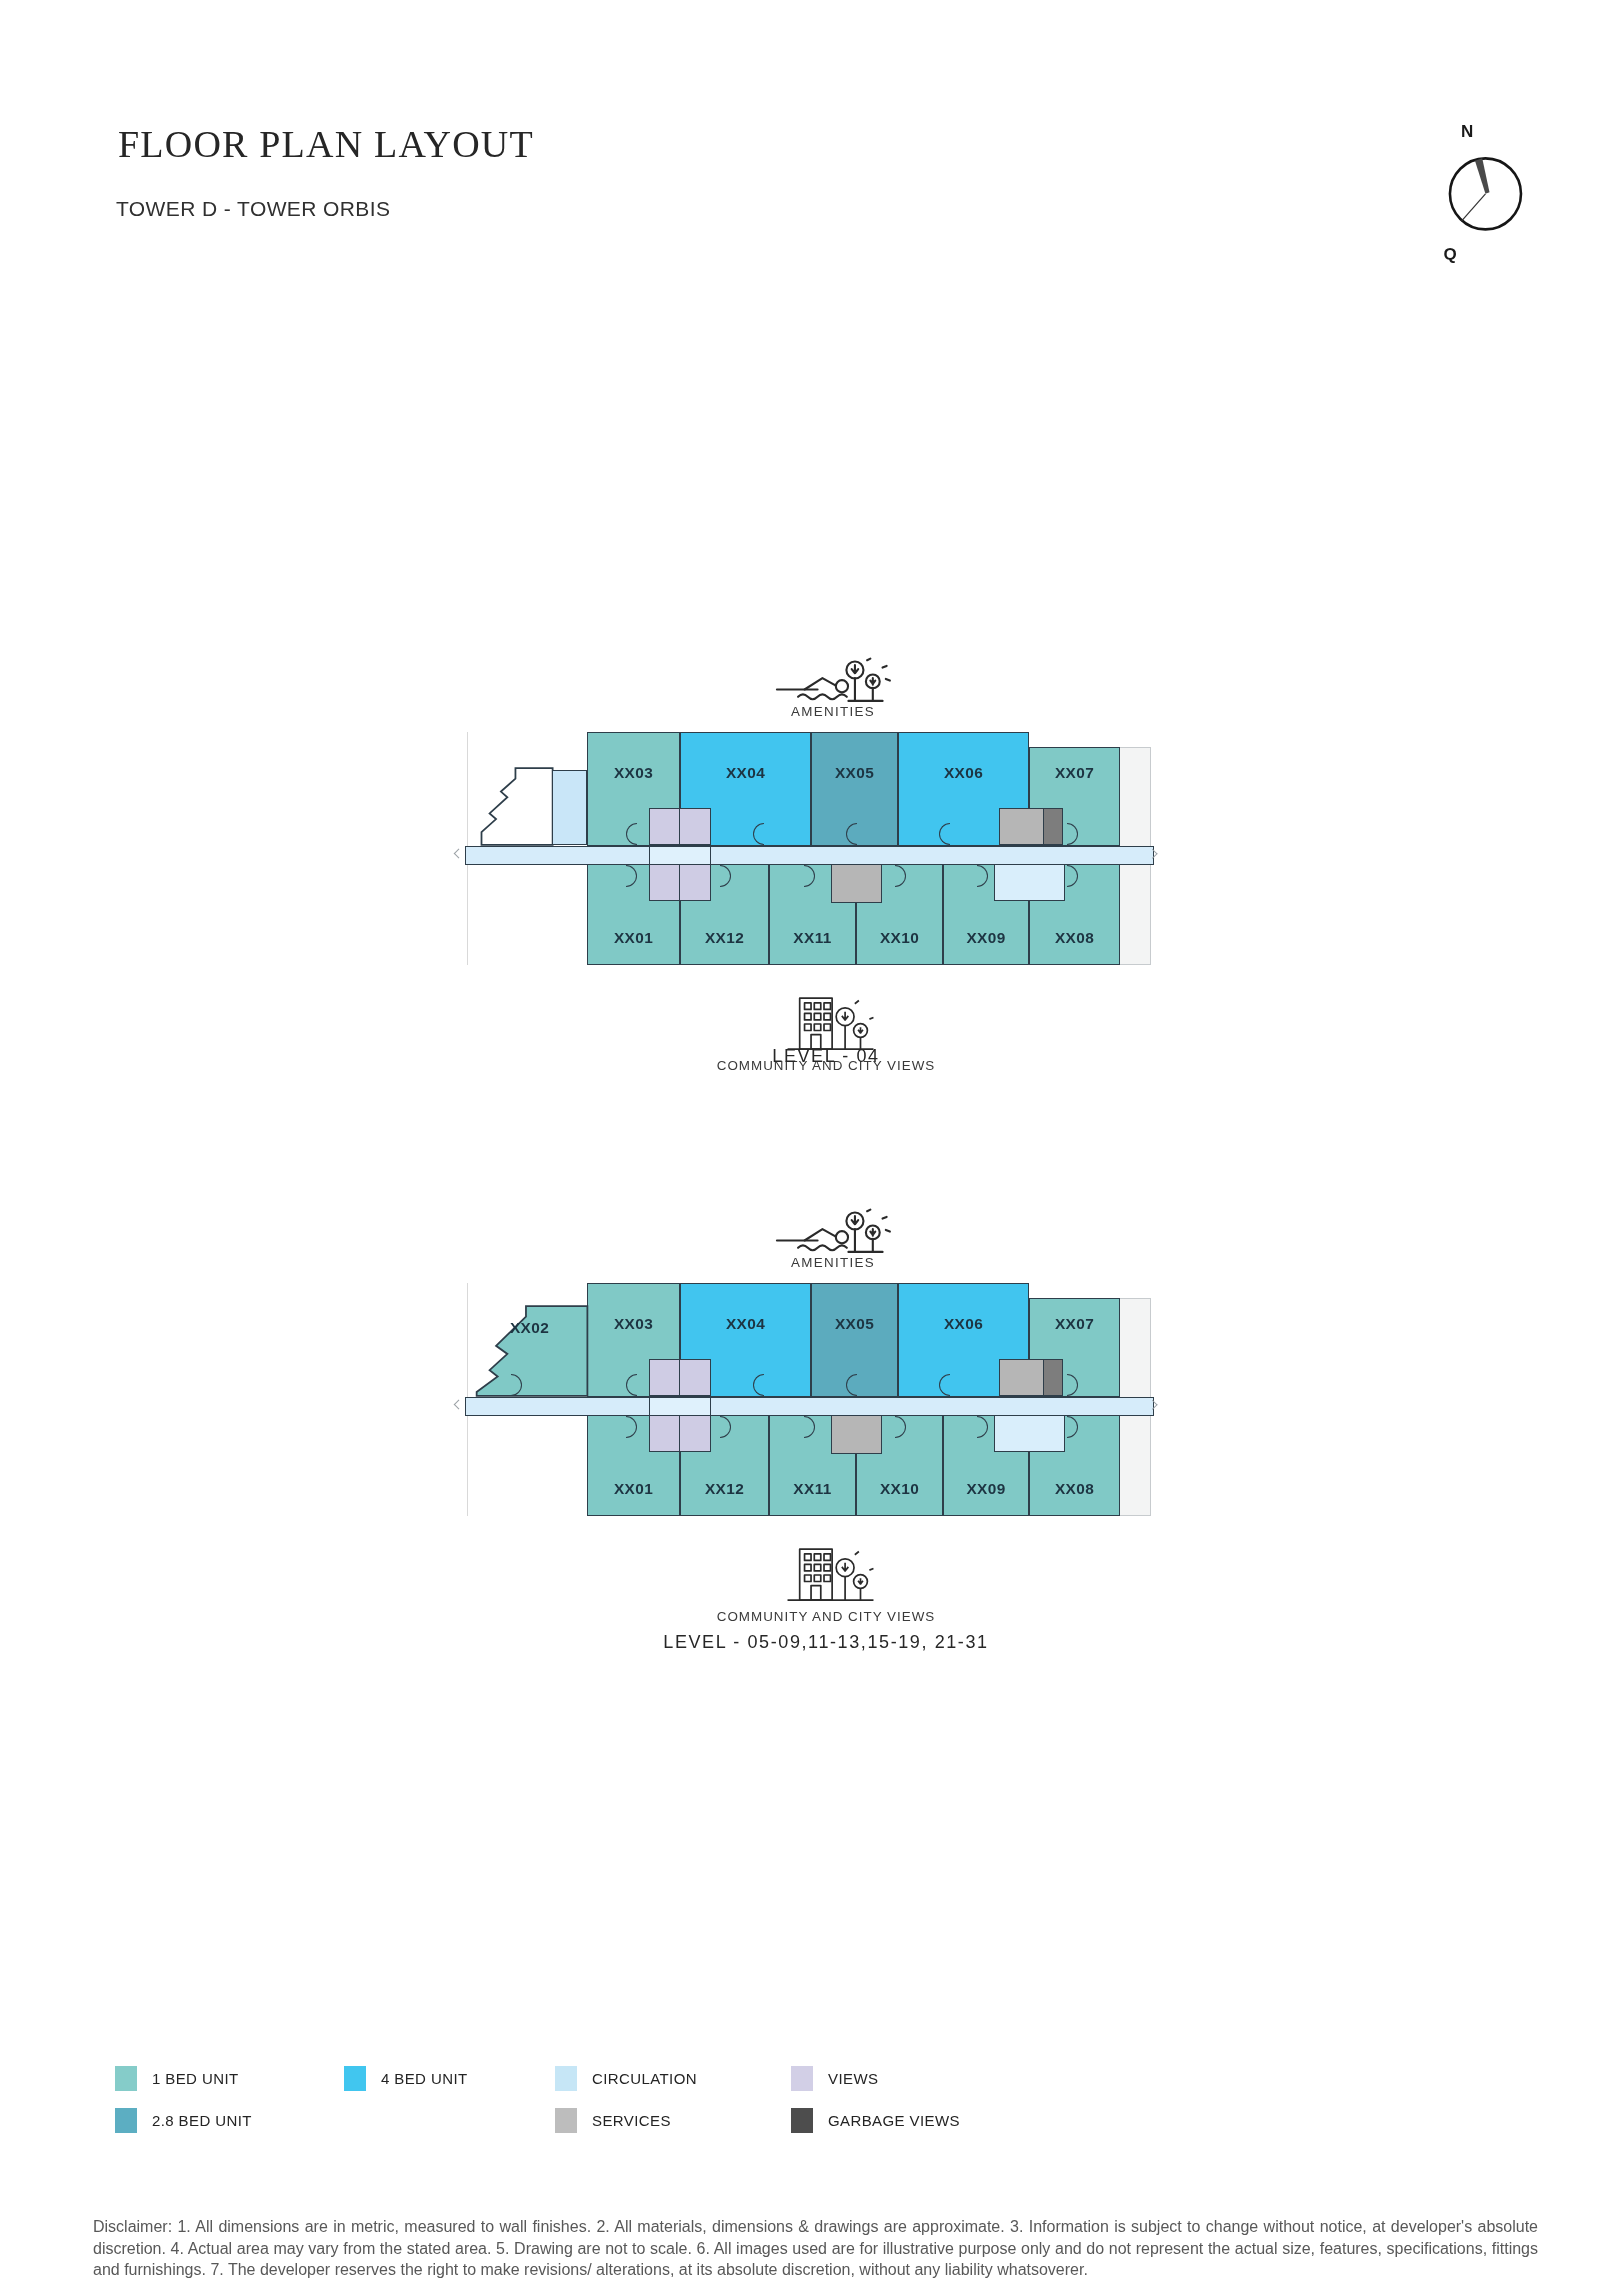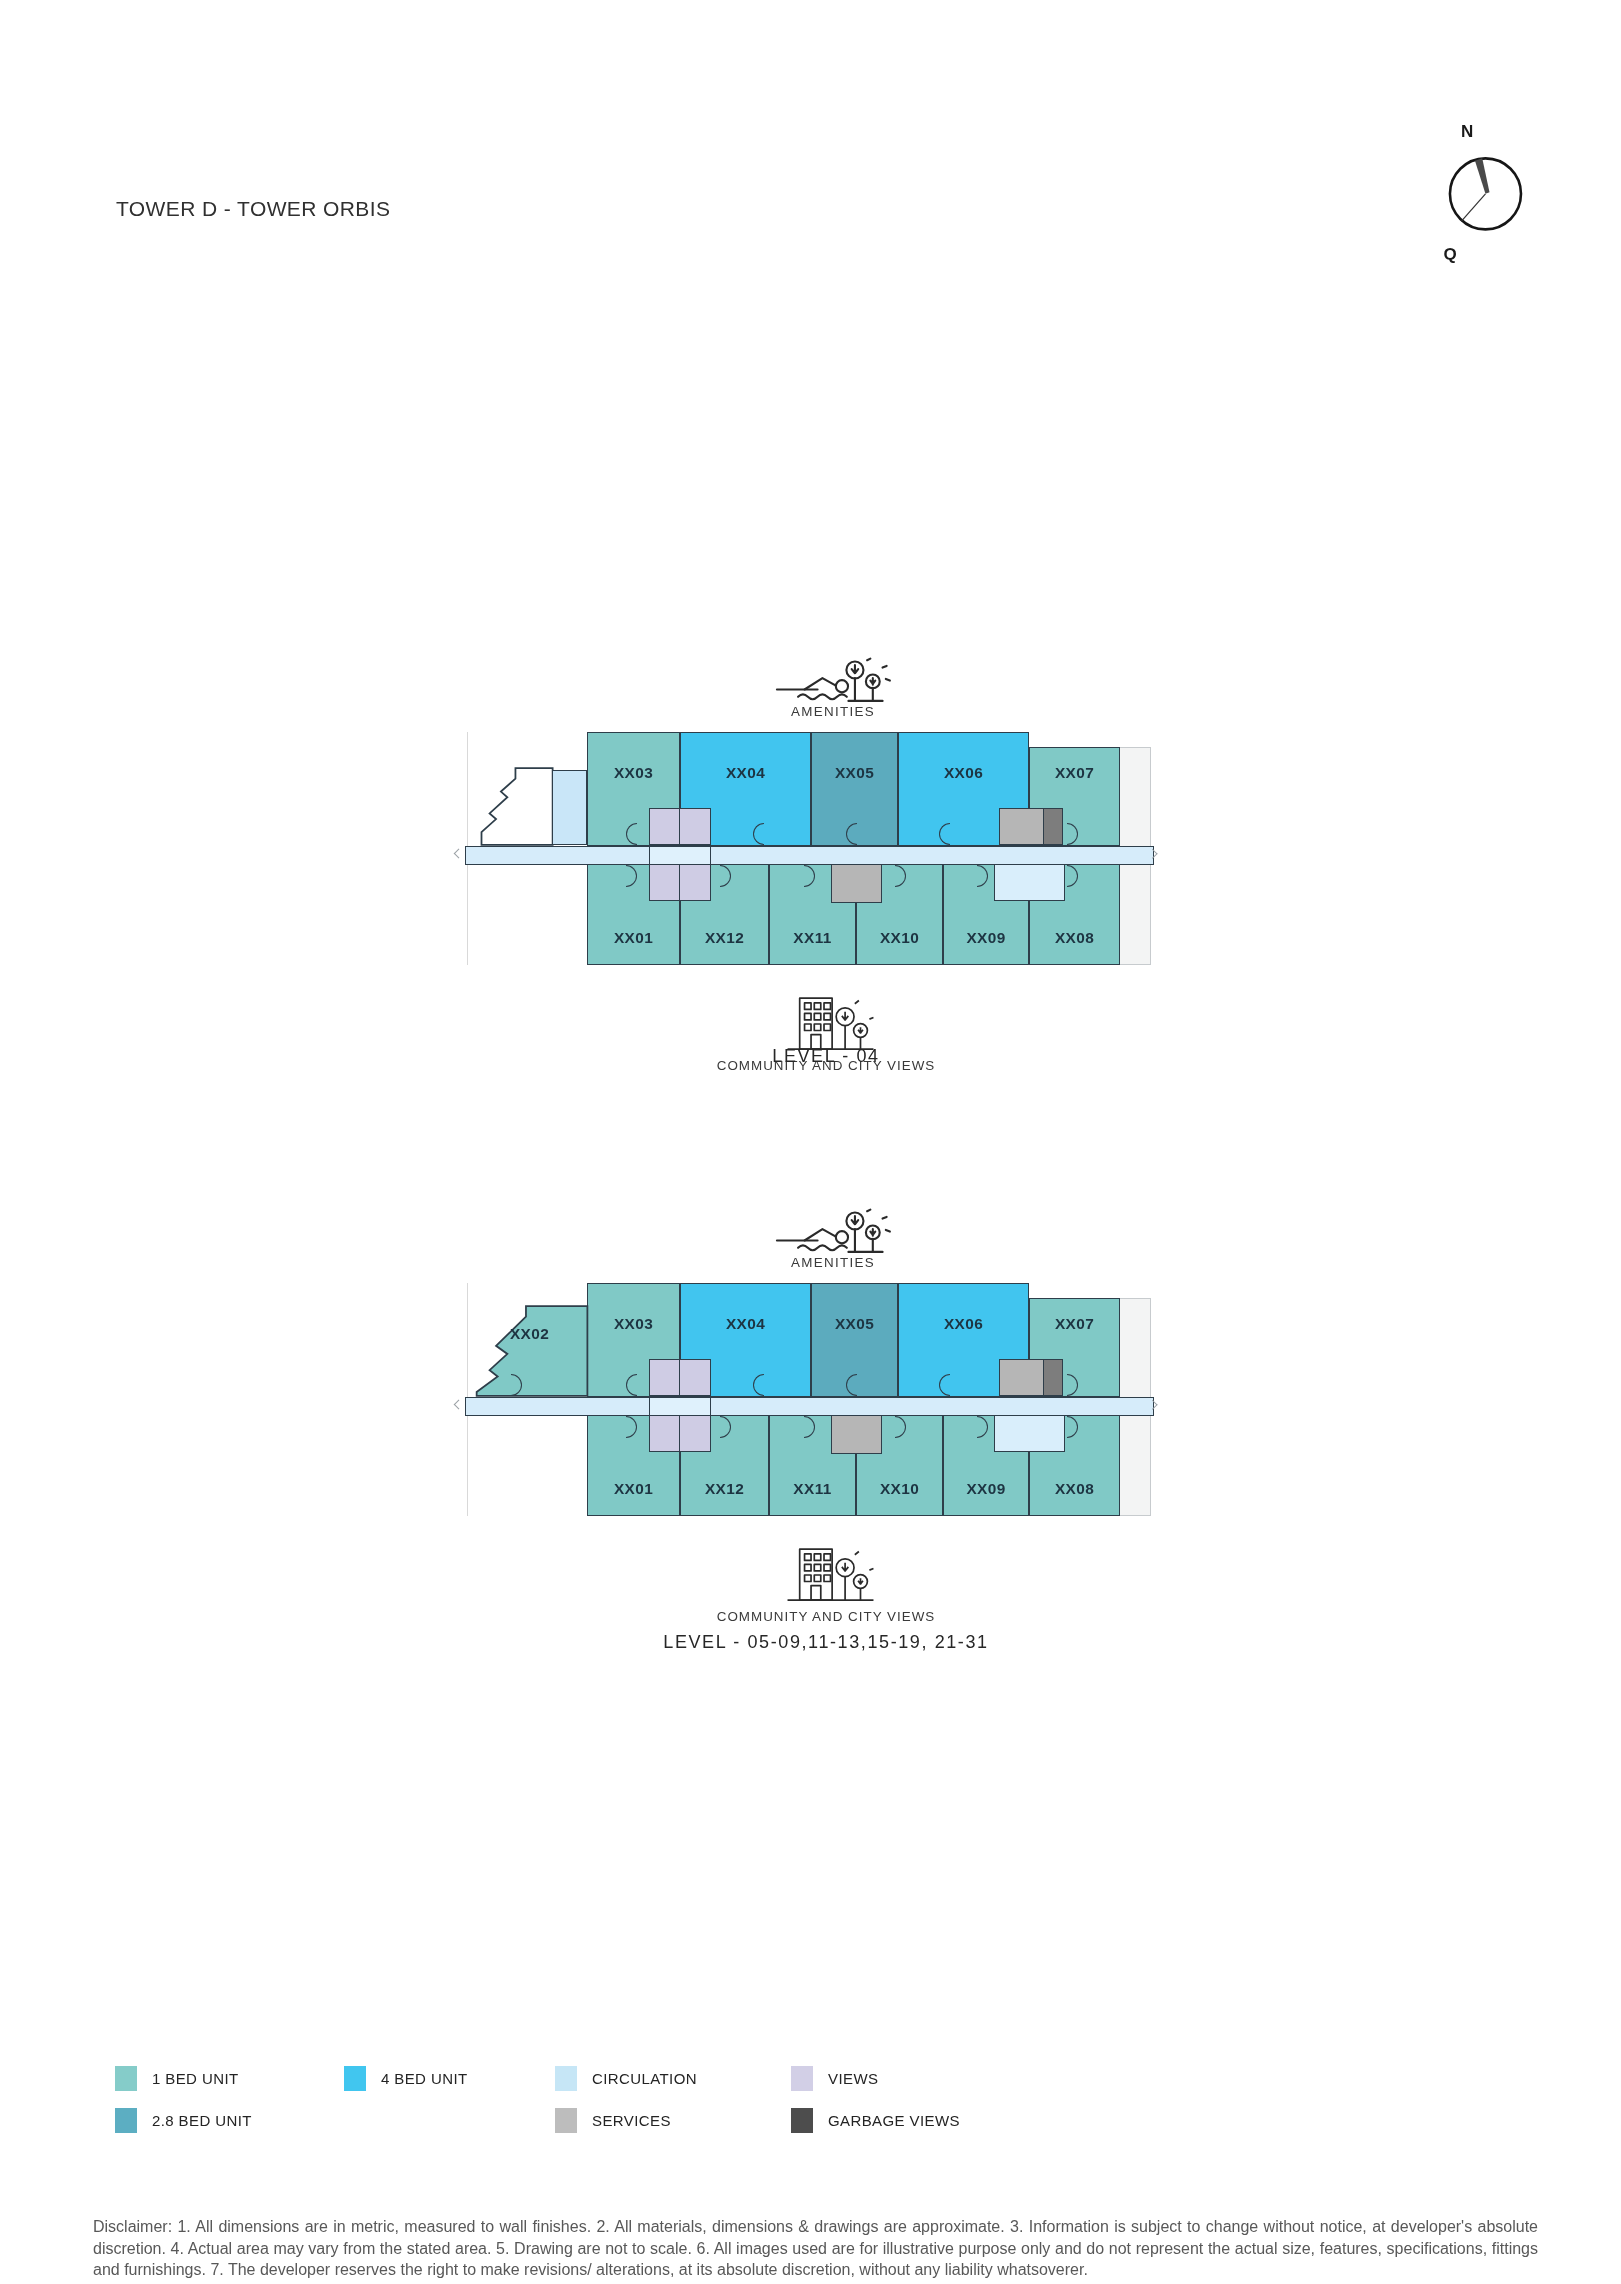--- a/index.html
+++ b/index.html
@@ -66,20 +66,21 @@
     font-size:16px; line-height:21.5px; color:#585858; text-align:justify;
   }
   .lineart { fill:none; stroke:#2a2a2a; stroke-width:2.6; stroke-linecap:round; stroke-linejoin:round; }
   .lineart-thin { fill:none; stroke:#2a2a2a; stroke-width:2.1; stroke-linejoin:round; }
 </style>
 </head>
 <body>
 
 <div class="page">
 
+  <div class="title">FLOOR PLAN LAYOUT</div>
   <div class="subtitle">TOWER D - TOWER ORBIS</div>
 
   <div class="compass">
     <span class="compass-n">N</span>
     <svg width="105" height="109" viewBox="0 0 130 135">
       <circle cx="60" cy="63" r="44" fill="none" stroke="#161616" stroke-width="3.2"></circle>
       <polygon points="60,63 47,22 56,19 65,61" fill="#4a4a4a"></polygon>
       <line x1="60" y1="63" x2="30" y2="97" stroke="#333" stroke-width="1.5"></line>
     </svg>
     <span class="compass-q">Q</span>
@@ -243,21 +244,21 @@
       <div class="door-r" style="left: 602px; top: 91px;"></div>
       <div class="door-r" style="left: 161px; top: 133px;"></div>
       <div class="door-r" style="left: 255px; top: 133px;"></div>
       <div class="door-r" style="left: 339px; top: 133px;"></div>
       <div class="door-r" style="left: 430px; top: 133px;"></div>
       <div class="door-r" style="left: 512px; top: 133px;"></div>
       <div class="door-r" style="left: 602px; top: 133px;"></div>
       <svg class="zigsvg" width="130" height="97" viewBox="0 0 160 120">
         <polygon points="151,4 75,4 75,17 38,53 52,63 30,83 40,91 14,110 14,115 151,115" fill="#80C9C6" stroke="#2E3E4A" stroke-width="2.2"></polygon>
       </svg>
-      <div class="ulabel" style="left: 16px; width: 97px; top: 42px;">XX02</div>
+      <div class="ulabel" style="left: 16px; width: 97px; top: 36px;">XX02</div>
       <div class="door-r" style="left: 46px; top: 91px;"></div>
       <div class="chev" style="left: -9.7px; top: 118px; transform: rotate(45deg);"></div>
       <div class="chev" style="left: 684px; top: 118px; transform: rotate(-135deg);"></div>
     </div>
 
   <svg class="icon-community" style="left:785px; top:1545px;" viewBox="0 0 112 74">
     <g class="lineart-thin">
       <rect x="18" y="5" width="40" height="63"></rect>
       <rect x="24" y="11" width="8" height="8"></rect>
         <rect x="36" y="11" width="8" height="8"></rect>

